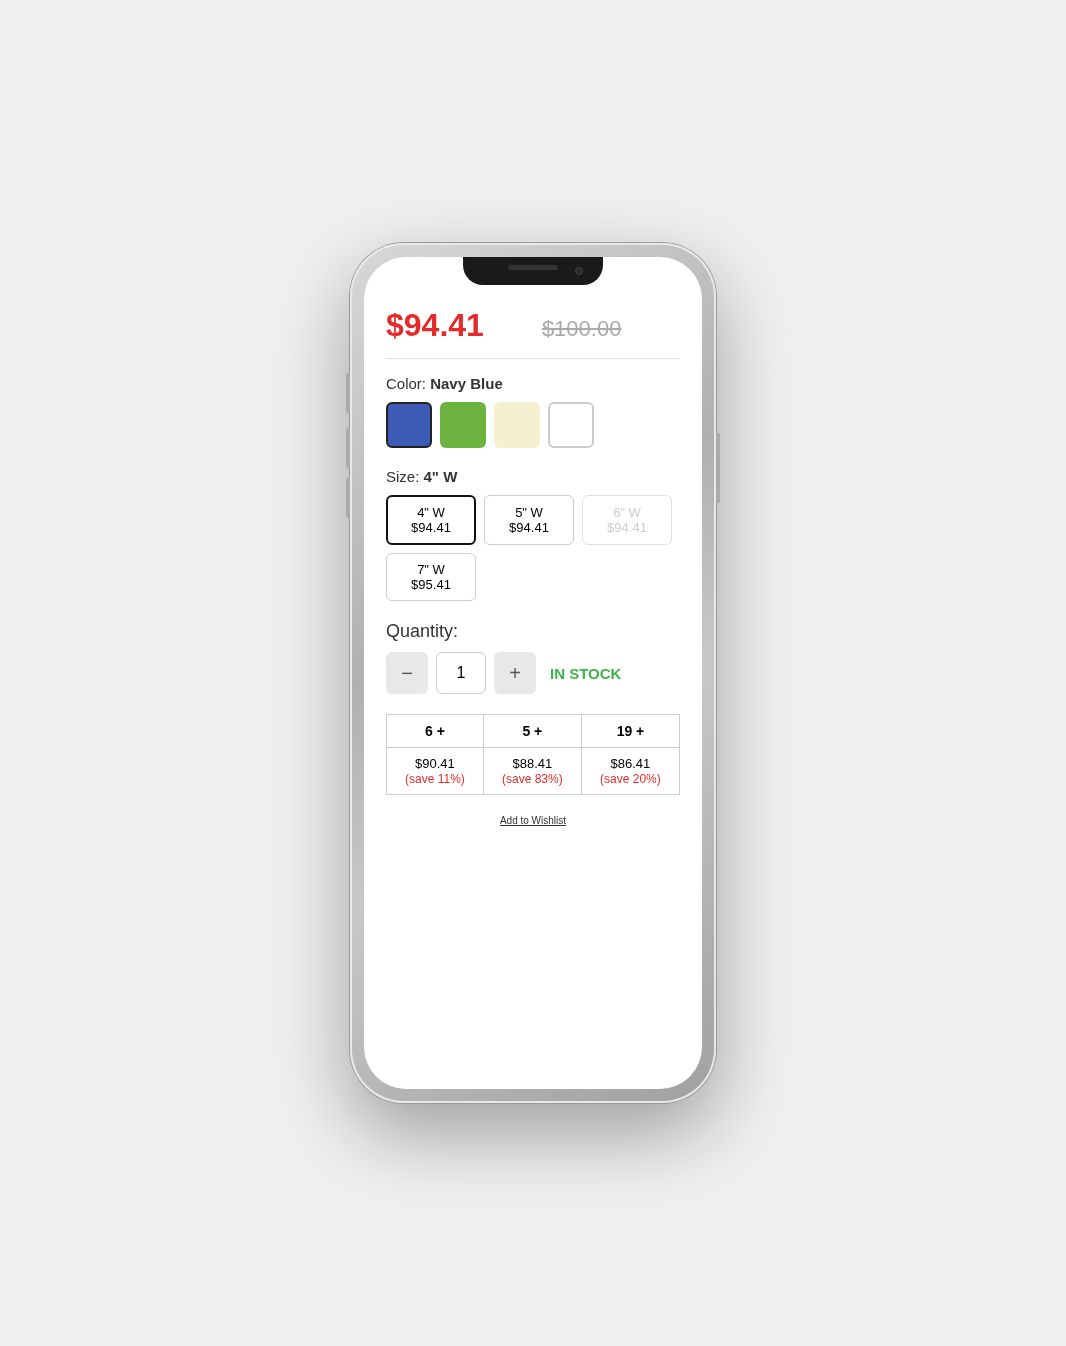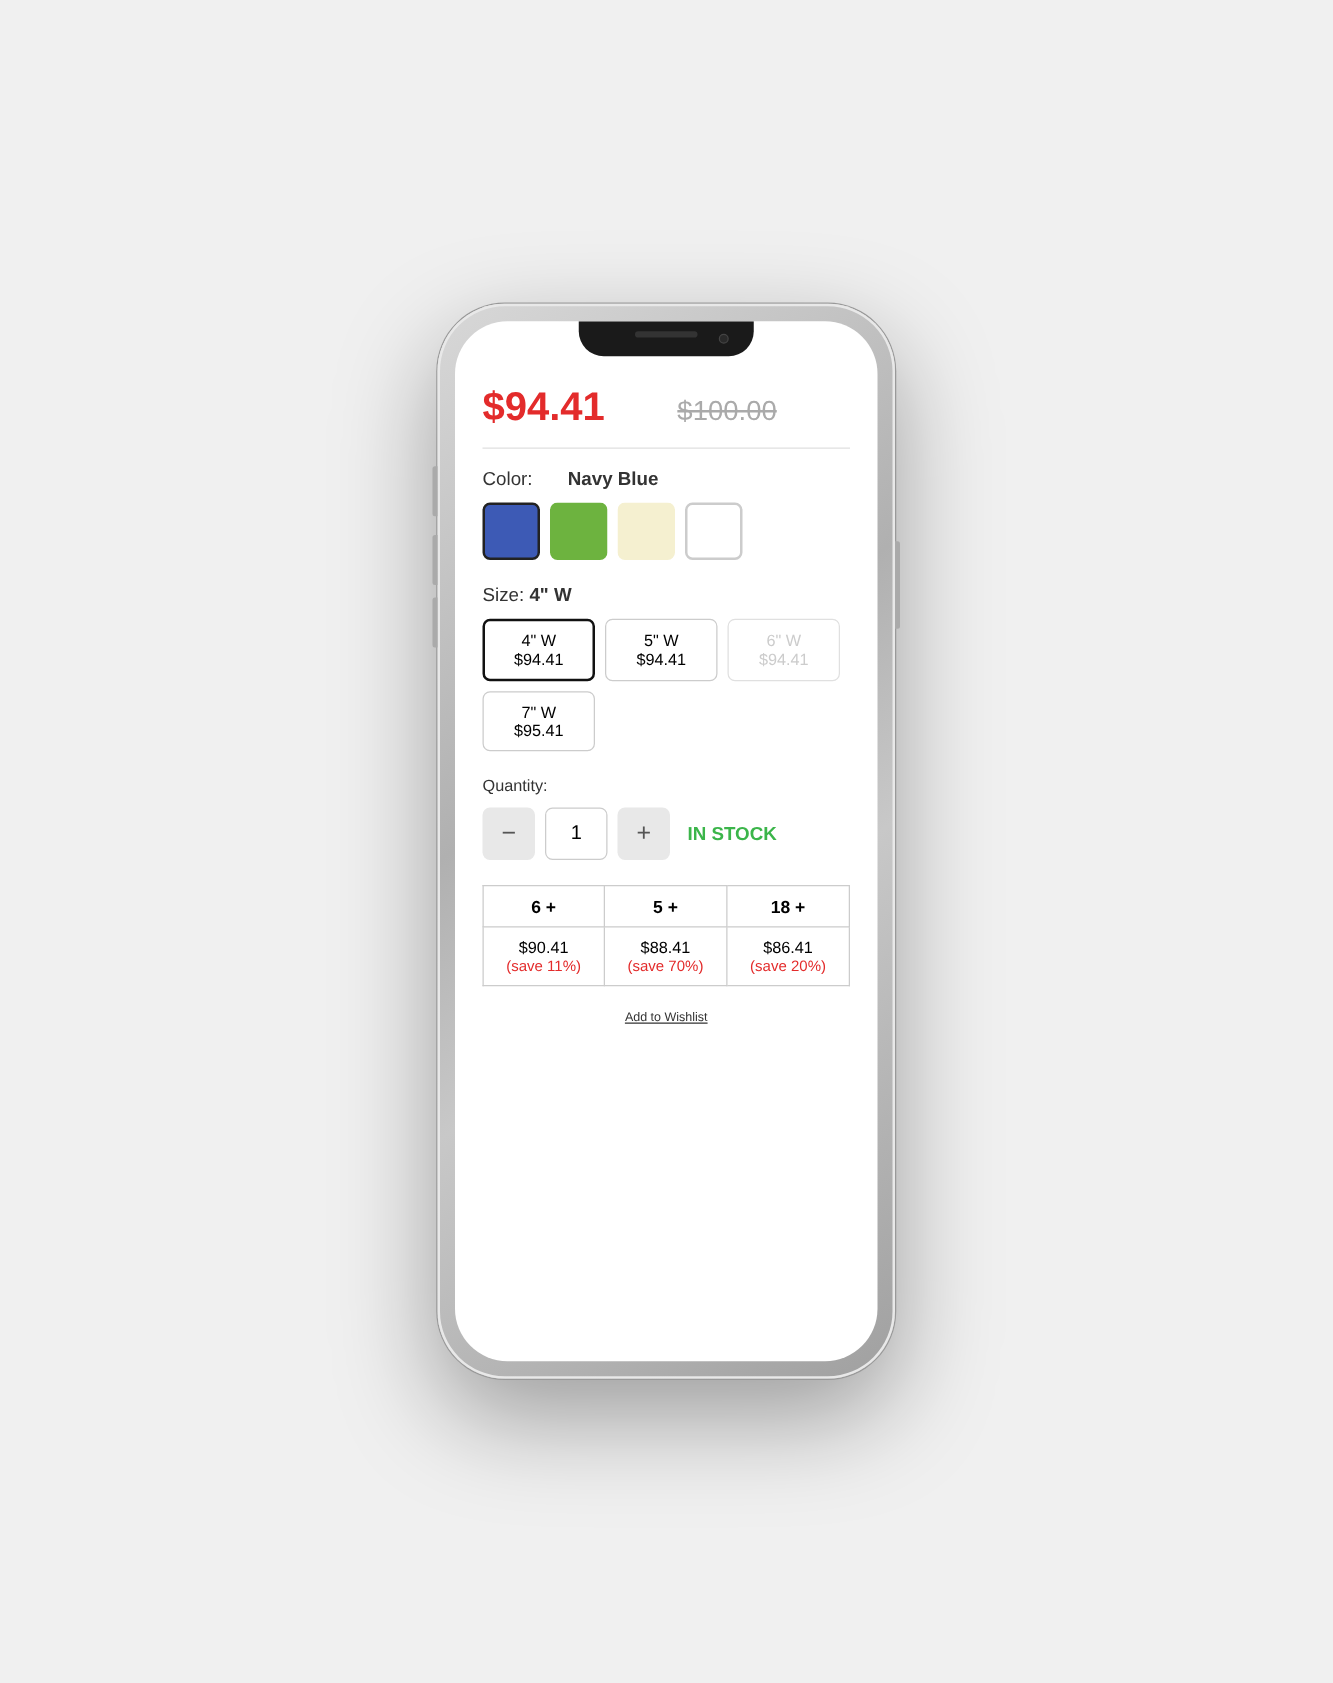--- a/index.html
+++ b/index.html
@@ -139,21 +139,20 @@
     }
 
     .section-label {
       font-size: 15px;
       color: #333;
       margin-bottom: 10px;
     }
 
     .section-label strong {
       font-weight: 700;
-      margin-left: 24px;
     }
 
     .color-swatches {
       display: flex;
       gap: 8px;
       margin-bottom: 20px;
     }
 
     .swatch {
       width: 46px;
@@ -214,21 +213,21 @@
       font-size: 13px;
       display: block;
     }
 
     .size-btn.disabled .size-name,
     .size-btn.disabled .size-price {
       color: #ccc;
     }
 
     .quantity-label {
-      font-size: 13px;
+      font-size: 18px;
       color: #333;
       margin-bottom: 10px;
     }
 
     .quantity-row {
       display: flex;
       align-items: center;
       gap: 8px;
       margin-bottom: 20px;
     }
@@ -389,30 +388,30 @@
           <div class="qty-value">1</div>
           <button class="qty-btn">+</button>
           <span class="in-stock">IN STOCK</span>
         </div>
 
         <table class="discounts-table">
           <thead>
             <tr>
               <th>6 +</th>
               <th>5 +</th>
-              <th>18 +</th>
+              <th>19 +</th>
             </tr>
           </thead>
           <tbody>
             <tr>
               <td>
                 $90.41<br><span class="discount-save">(save 11%)</span>
               </td>
               <td>
-                $88.41<br><span class="discount-save">(save 70%)</span>
+                $88.41<br><span class="discount-save">(save 83%)</span>
               </td>
               <td>
                 $86.41<br><span class="discount-save">(save 20%)</span>
               </td>
             </tr>
           </tbody>
         </table>
 
 
         <button class="add-to-wishlist">Add to Wishlist</button>

